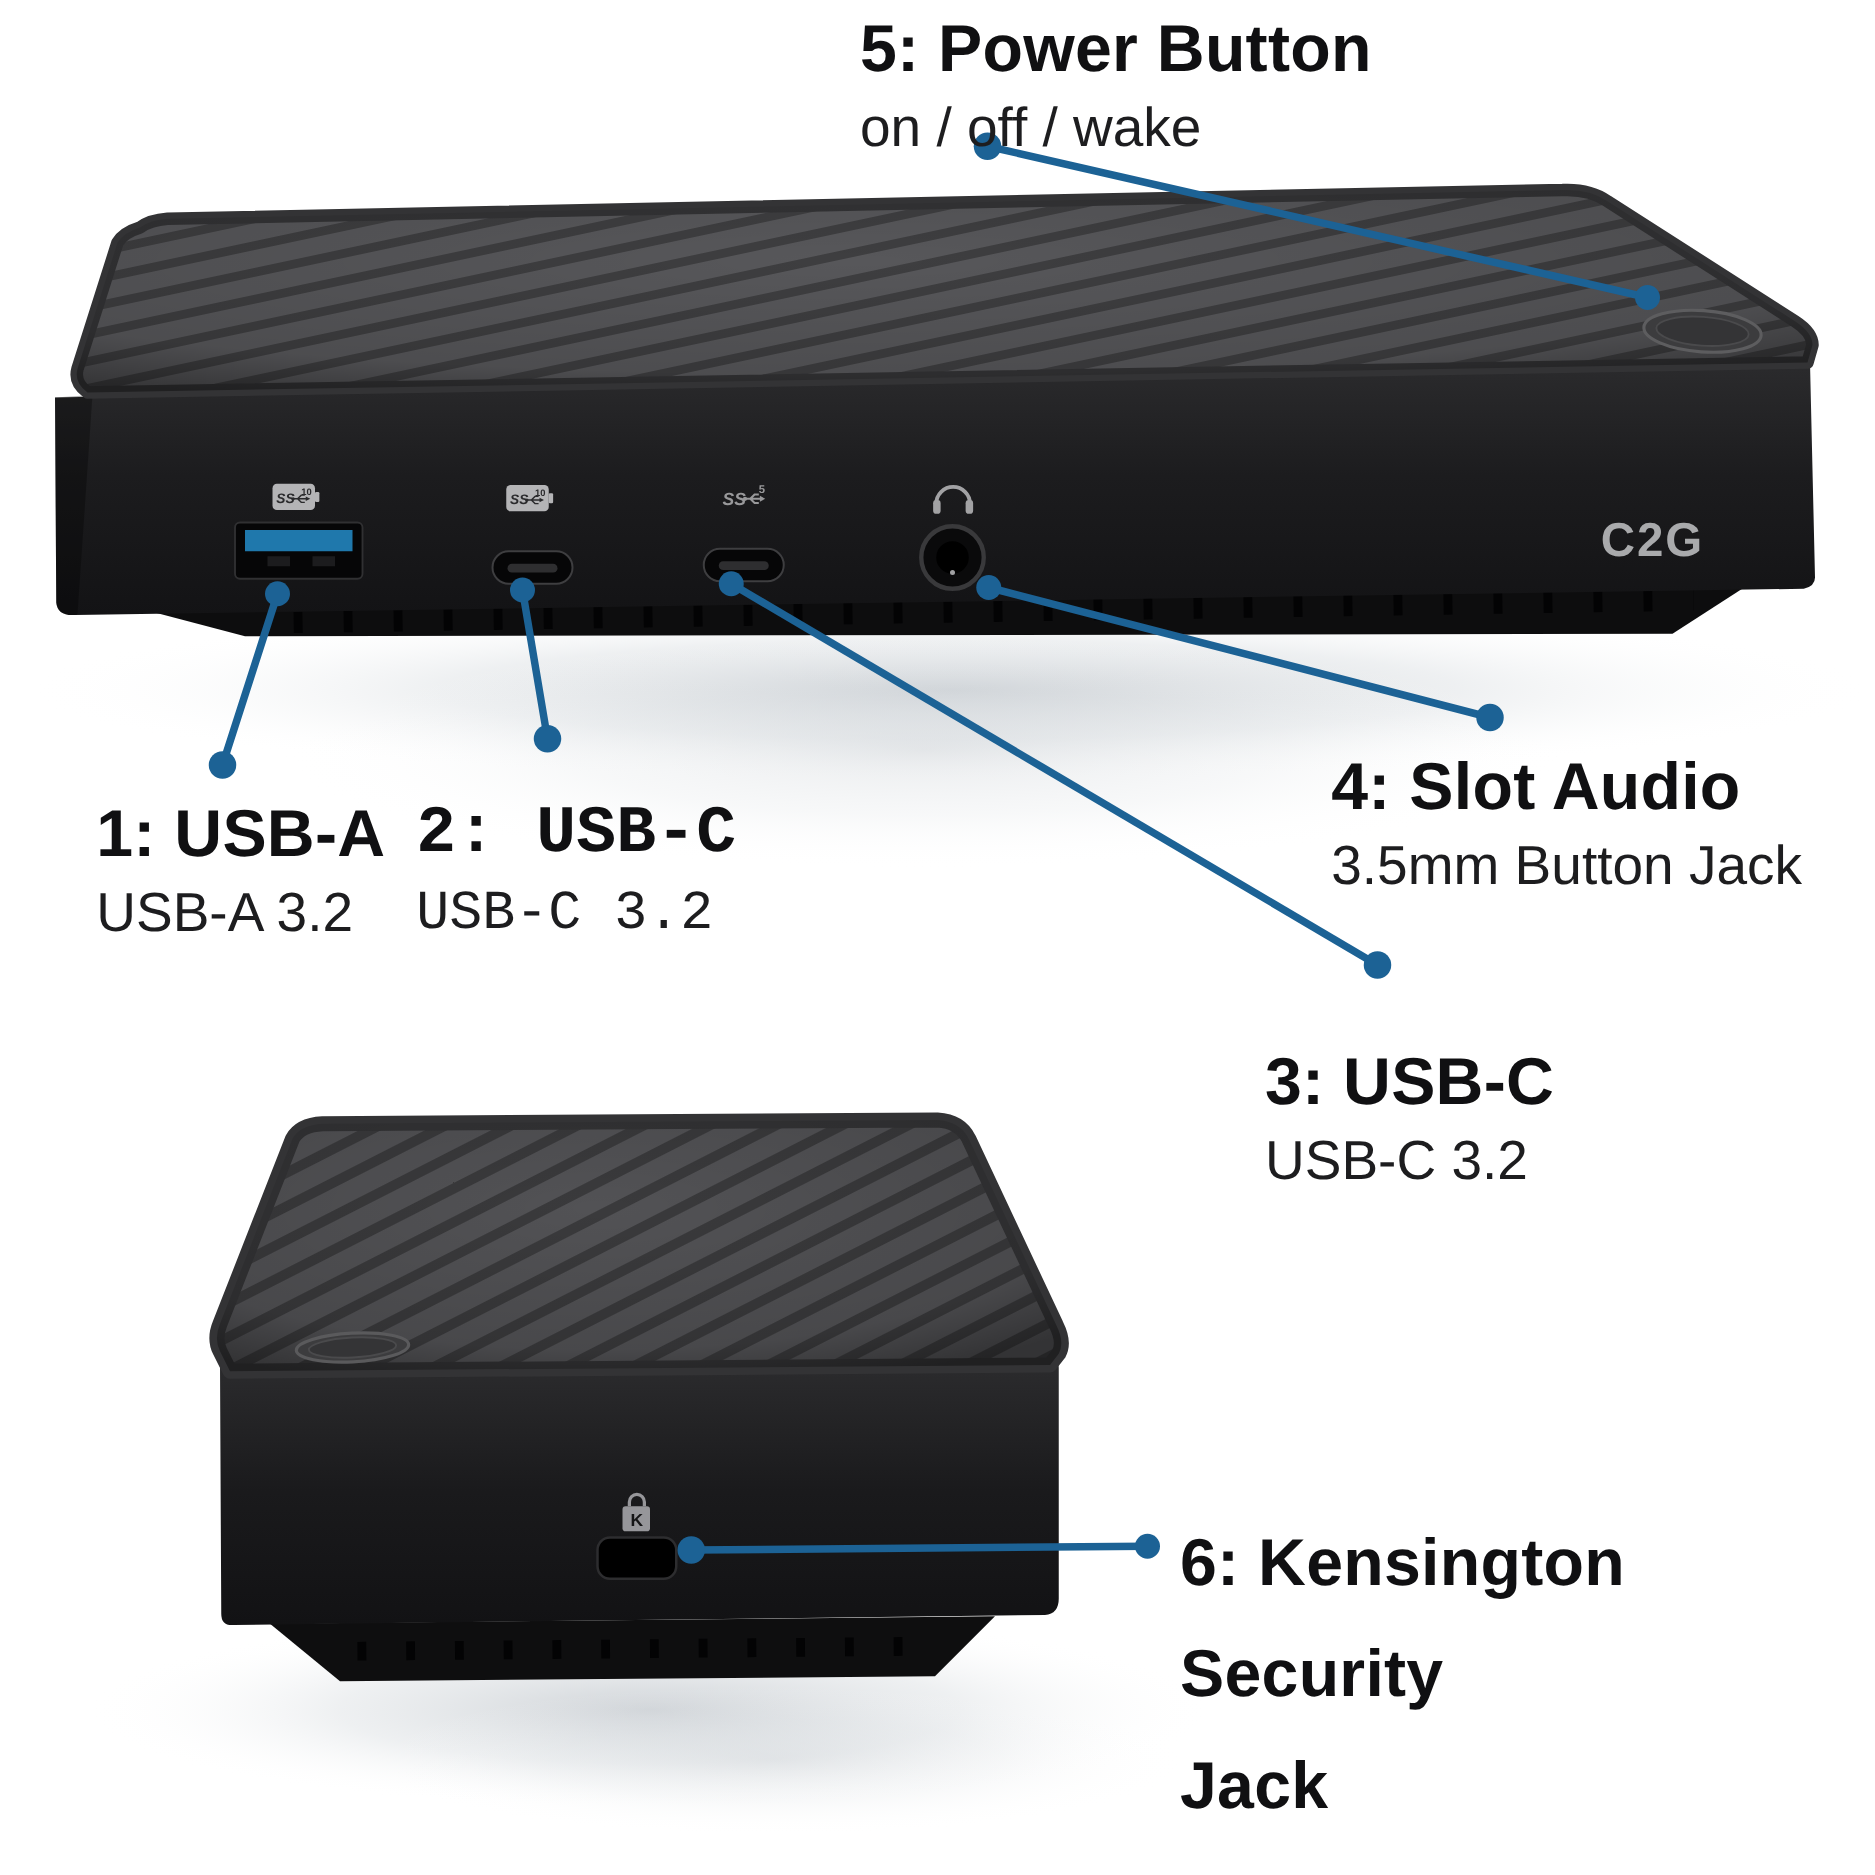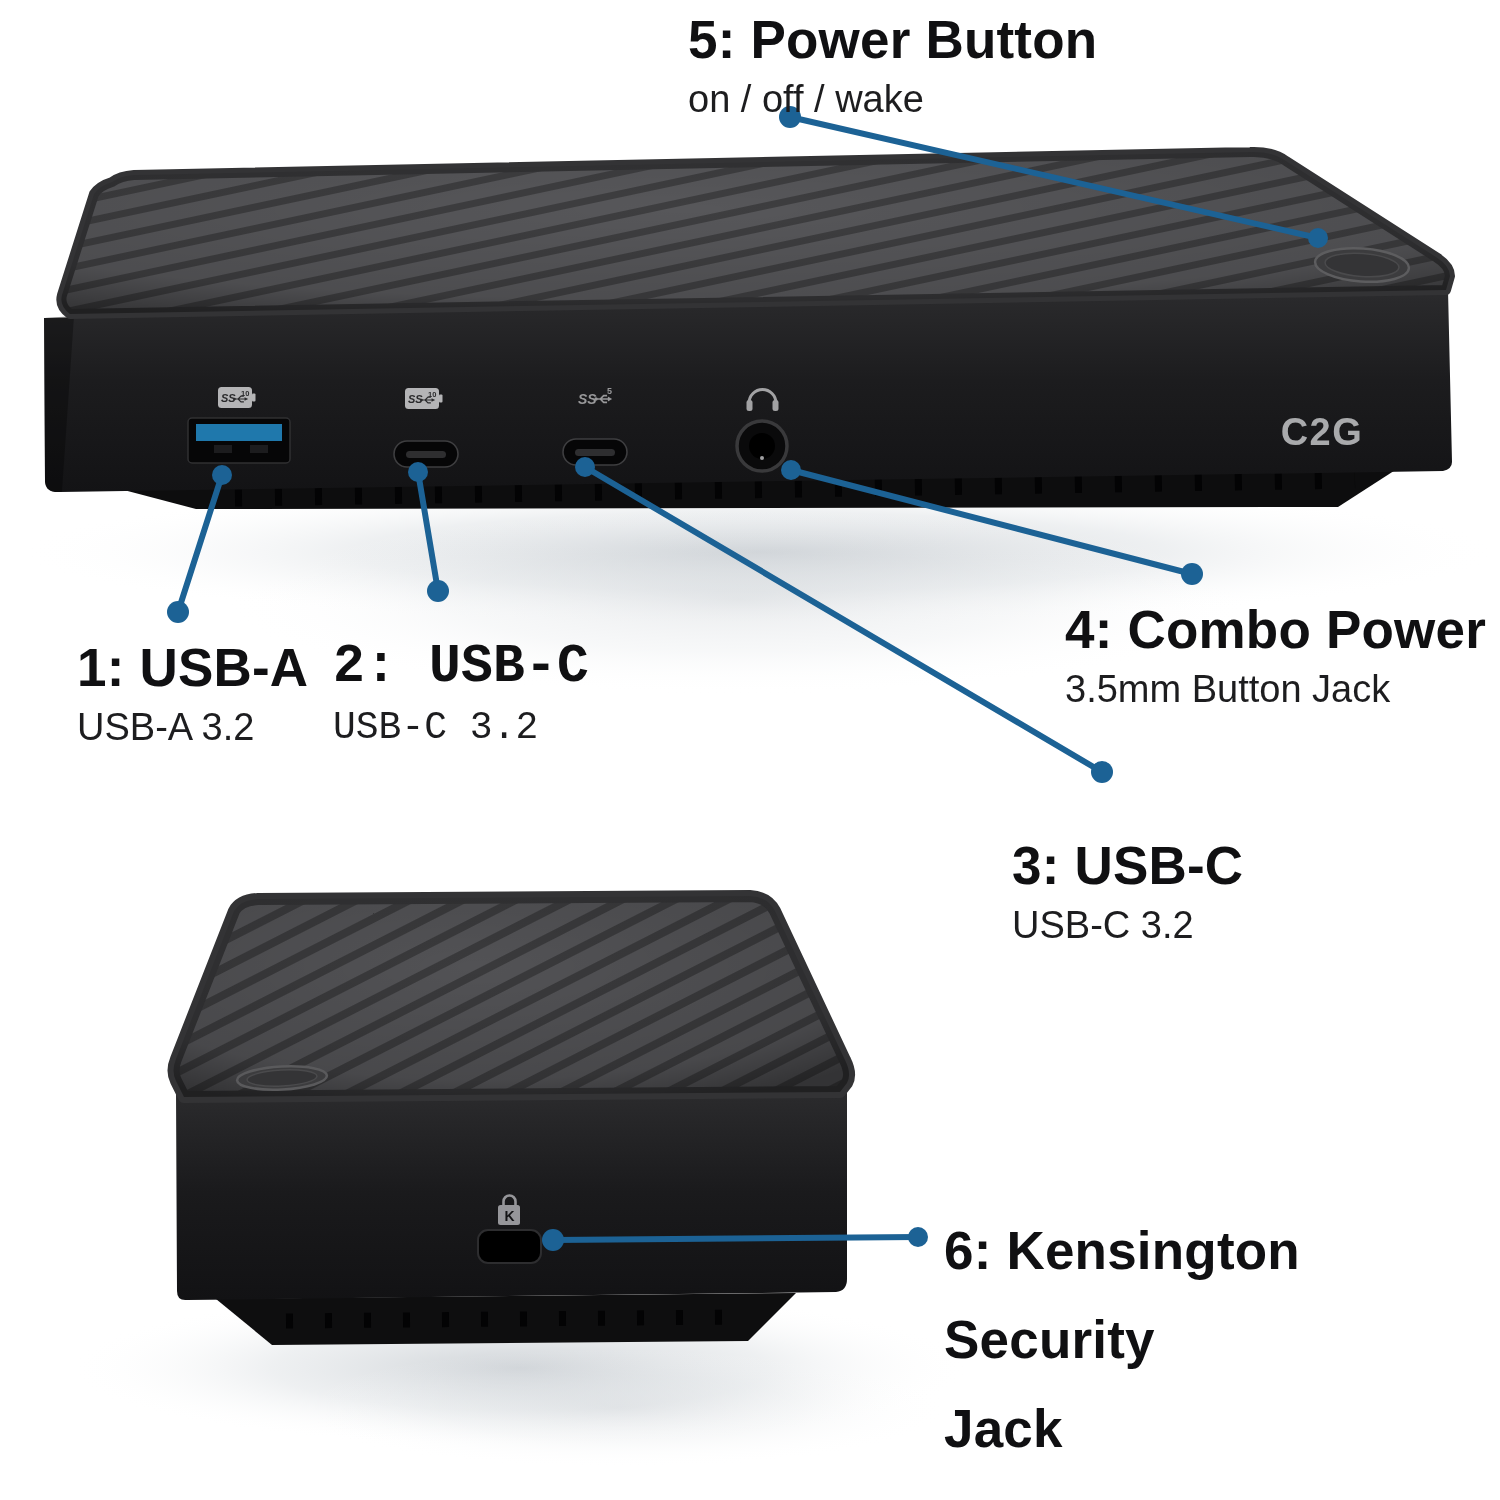--- a/index.html
+++ b/index.html
@@ -6,21 +6,21 @@
   .canvas{
     position:relative;
     width:1500px;height:1500px;
     background:#ffffff;
     overflow:hidden;
     font-family:"Liberation Sans", sans-serif;
   }
   .scene{position:absolute;left:0;top:0;width:1500px;height:1500px;}
   .label{position:absolute;color:#101012;}
   .label .title{font-weight:bold;font-size:53px;line-height:1.12;letter-spacing:0.2px;}
-  .label .sub{font-size:38px;line-height:1.15;margin-top:9px;color:#1d1d1f;}
+  .label .sub{font-size:44px;line-height:1.15;margin-top:9px;color:#1d1d1f;}
   .label .title.two-line{white-space:pre-line;line-height:1.68;}
 </style>
 </head>
 <body>
 
 <div class="canvas">
 
   <svg class="scene" viewBox="0 0 1500 1500">
     <defs>
       <pattern id="ridgeTop" width="22" height="21" patternUnits="userSpaceOnUse" patternTransform="rotate(-12)">
@@ -193,21 +193,21 @@
     <div class="title">1: USB-A</div>
     <div class="sub">USB-A 3.2</div>
   </div>
 
   <div class="label" style="left:333px;top:638px;font-family:Liberation Mono, monospace;">
     <div class="title">2: USB-C</div>
     <div class="sub">USB-C 3.2</div>
   </div>
 
   <div class="label" style="left:1065px;top:600px;">
-    <div class="title">4: Combo Power</div>
+    <div class="title">4: Slot Audio</div>
     <div class="sub">3.5mm Button Jack</div>
   </div>
 
   <div class="label" style="left:1012px;top:792px;margin-top:44px;">
     <div class="title">3: USB-C</div>
     <div class="sub">USB-C 3.2</div>
   </div>
 
   <div class="label" style="left:944px;top:1206px;">
     <div class="title two-line">6: Kensington Security

